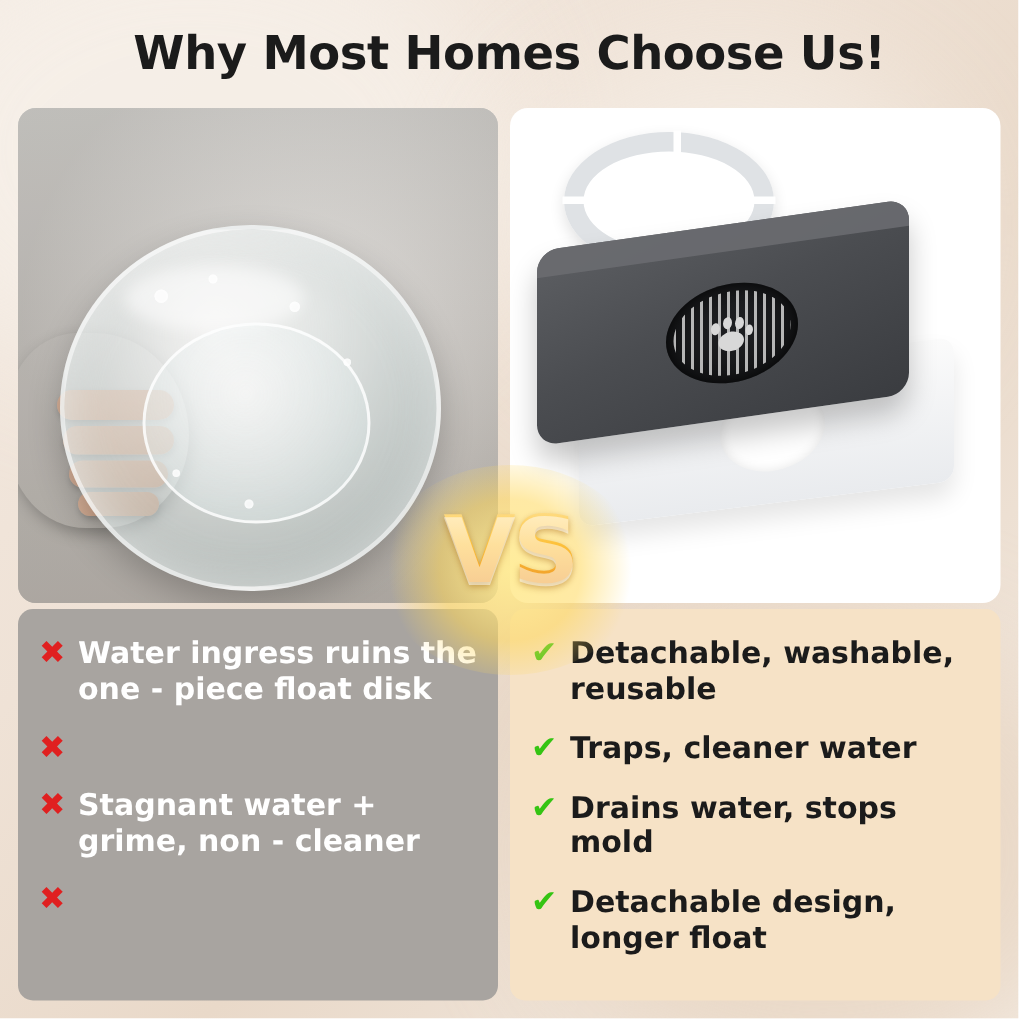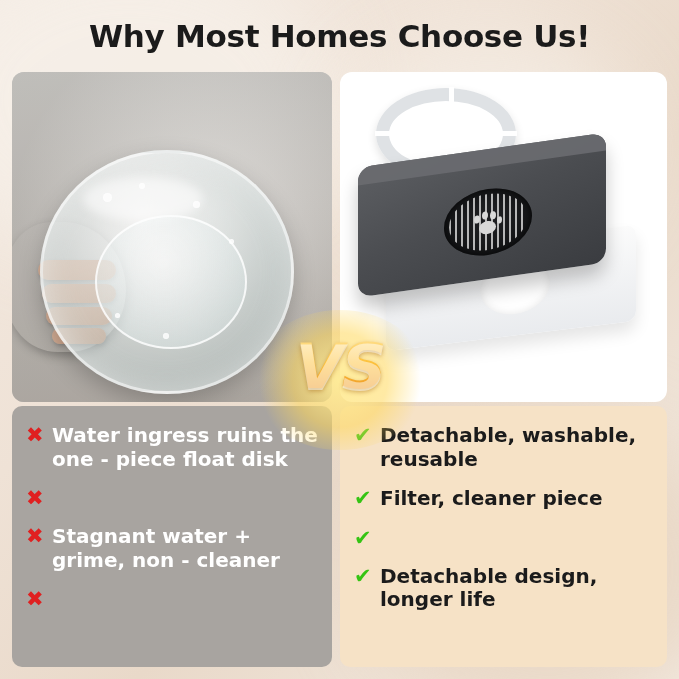--- a/index.html
+++ b/index.html
@@ -255,21 +255,20 @@
     z-index: 6;
   }
   .vs-text {
     position: absolute;
     left: 252px;
     top: 330px;
     width: 176px;
     text-align: center;
     z-index: 7;
     font-size: 62px;
-    font-style: italic;
     font-weight: bold;
     letter-spacing: -2px;
     color: #f5a623;
     background: linear-gradient(180deg, #ffe9a8 0%, #fdc13a 45%, #e8881d 100%);
     -webkit-background-clip: text;
     background-clip: text;
     -webkit-text-fill-color: transparent;
     text-shadow: 0 2px 0 rgba(255,255,255,0.5);
     filter: drop-shadow(0 2px 2px rgba(150,80,0,0.45));
   }
@@ -395,24 +394,25 @@
     </div>
   </div>
 
   <div class="list list-right">
     <div class="row">
       <div class="mark mark-v">✔</div>
       <div class="row-text">Detachable, washable, reusable</div>
     </div>
     <div class="row">
       <div class="mark mark-v">✔</div>
-      <div class="row-text">Filter, cleaner piece</div>
+      <div class="row-text">Traps, cleaner water</div>
     </div>
     <div class="row">
       <div class="mark mark-v">✔</div>
+      <div class="row-text">Drains water, stops mold</div>
     </div>
     <div class="row">
       <div class="mark mark-v">✔</div>
-      <div class="row-text">Detachable design, longer life</div>
+      <div class="row-text">Detachable design, longer float</div>
     </div>
   </div>
 
 </div>
 
 </body></html>

